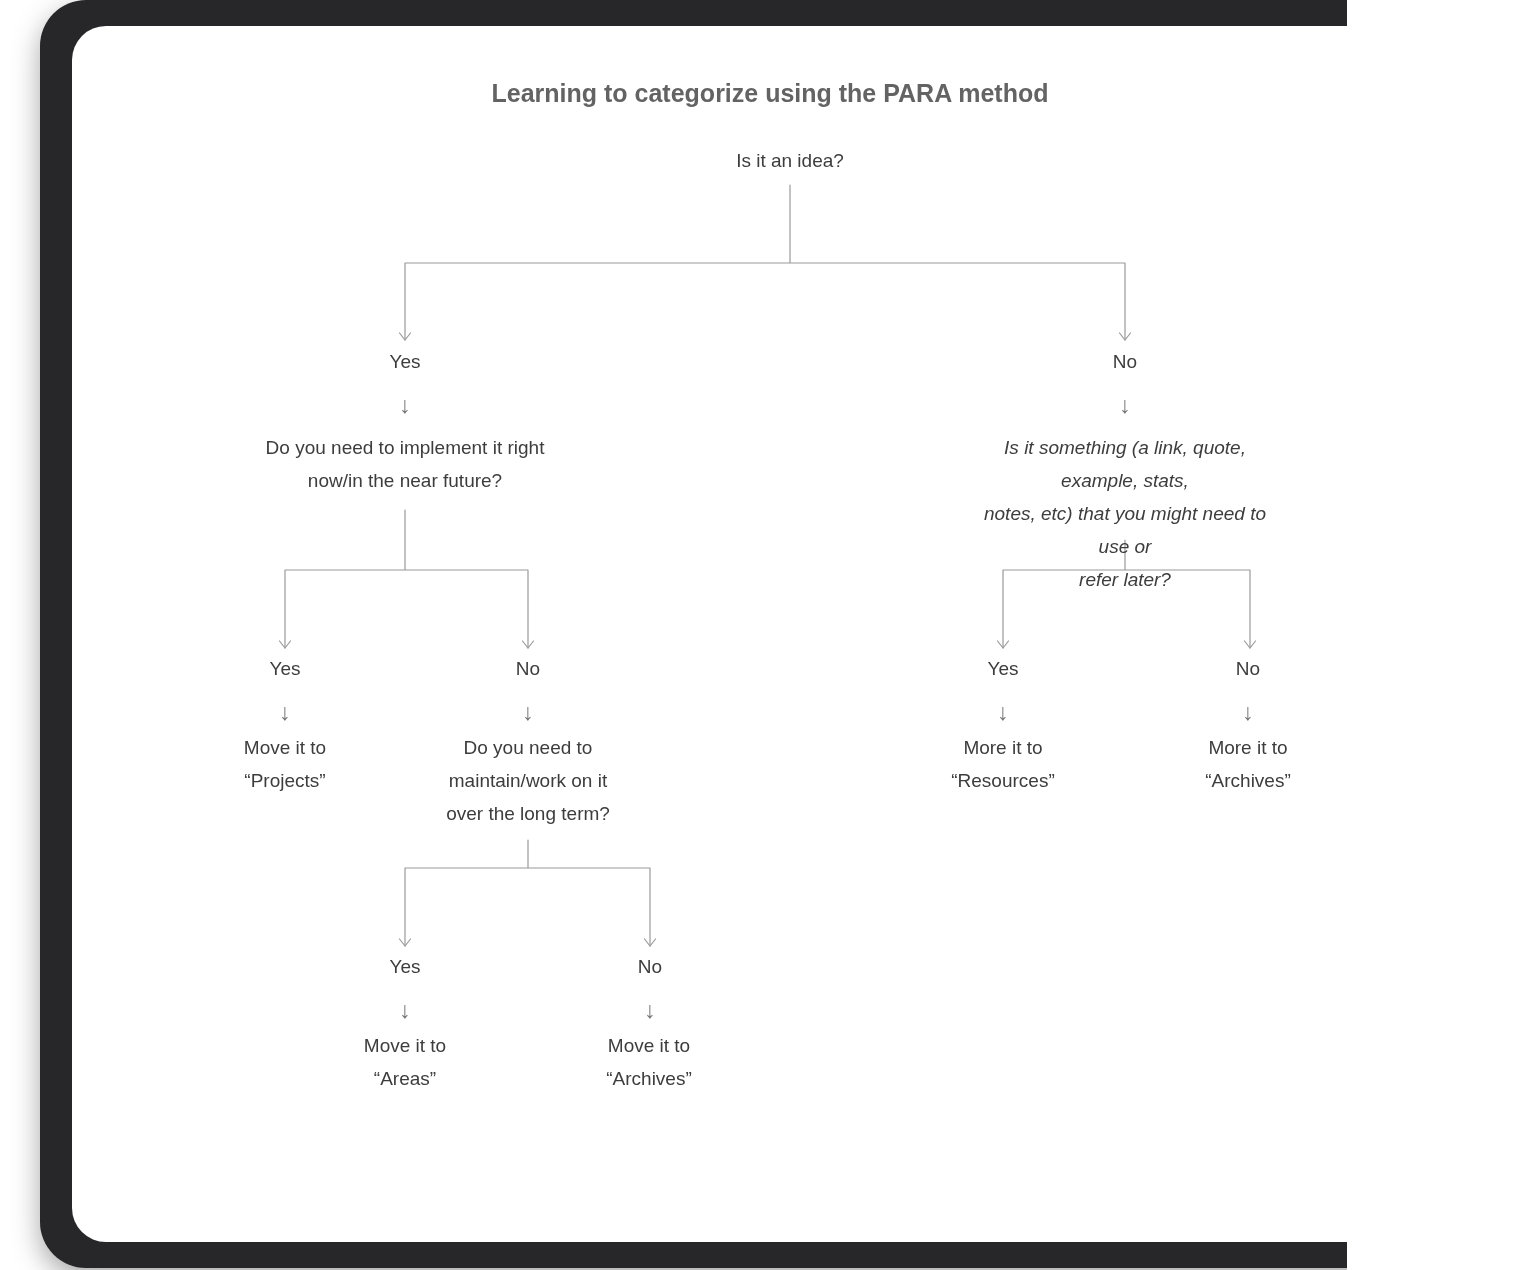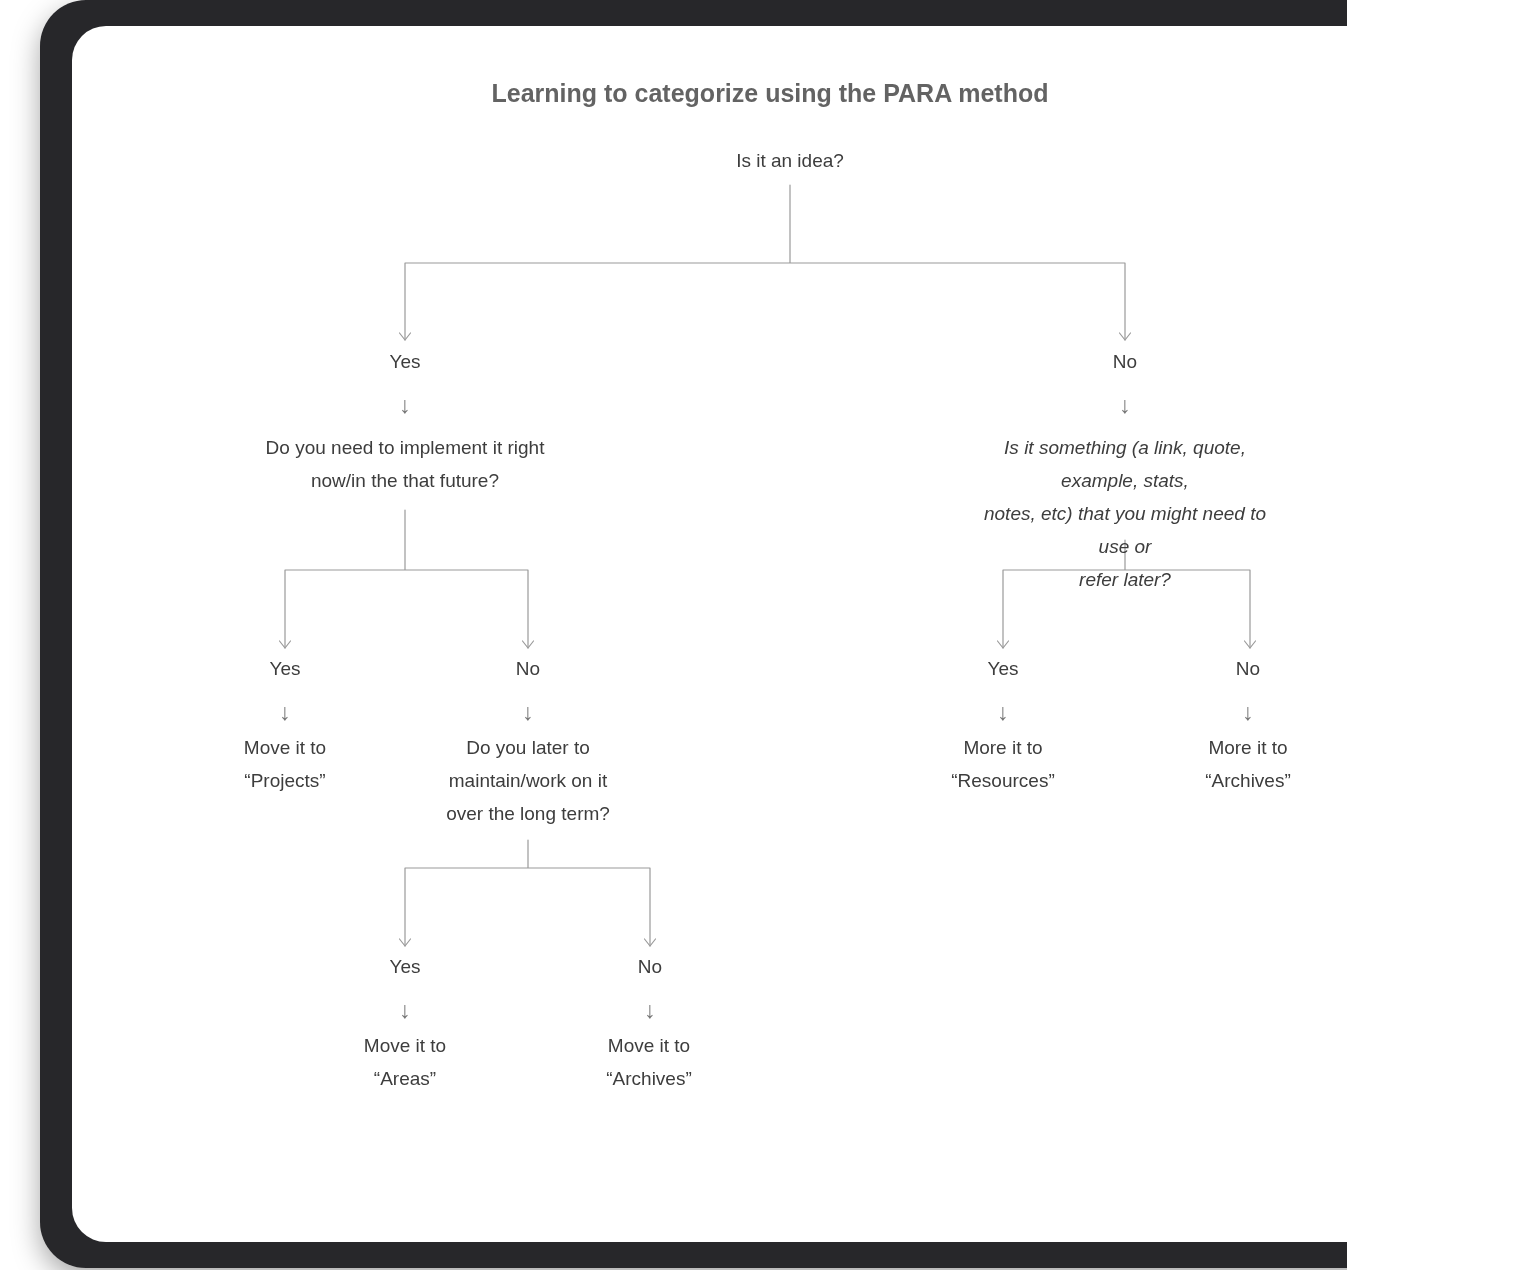--- a/index.html
+++ b/index.html
@@ -93,30 +93,30 @@
     </svg>
 
     <div class="node q" style="left:690px; top:116px;">Is it an idea?</div>
 
     <div class="node label" style="left:305px; top:321px;">Yes</div>
     <div class="node label" style="left:1025px; top:321px;">No</div>
     <span class="glyph" style="left:305px; top:365px;">↓</span>
     <span class="glyph" style="left:1025px; top:365px;">↓</span>
 
     <div class="node q" style="left:305px; top:403px;">Do you need to implement it right
-now/in the that future?</div>
+now/in the near future?</div>
 
     <div class="node label" style="left:185px; top:628px;">Yes</div>
     <div class="node label" style="left:428px; top:628px;">No</div>
     <span class="glyph" style="left:185px; top:672px;">↓</span>
     <span class="glyph" style="left:428px; top:672px;">↓</span>
 
     <div class="node q" style="left:185px; top:703px;">Move it to
 “Projects”</div>
-    <div class="node q" style="left:428px; top:703px;">Do you later to
+    <div class="node q" style="left:428px; top:703px;">Do you need to
 maintain/work on it
 over the long term?</div>
 
     <div class="node label" style="left:305px; top:926px;">Yes</div>
     <div class="node label" style="left:550px; top:926px;">No</div>
     <span class="glyph" style="left:305px; top:970px;">↓</span>
     <span class="glyph" style="left:550px; top:970px;">↓</span>
 
     <div class="node q" style="left:305px; top:1001px;">Move it to
 “Areas”</div>

